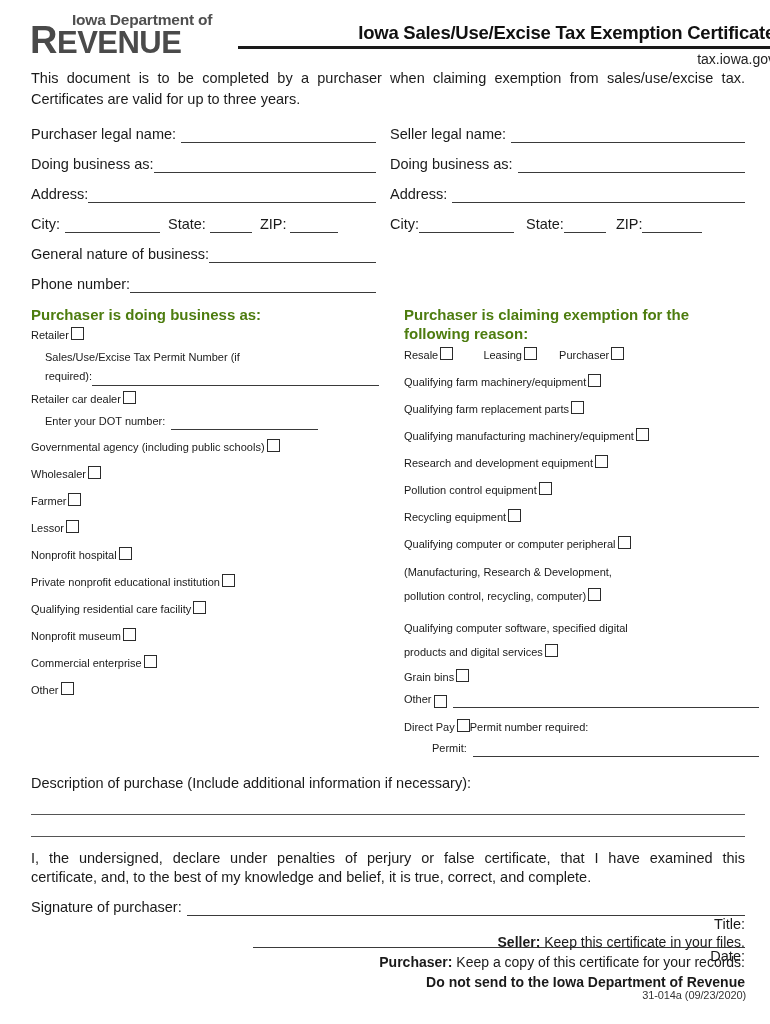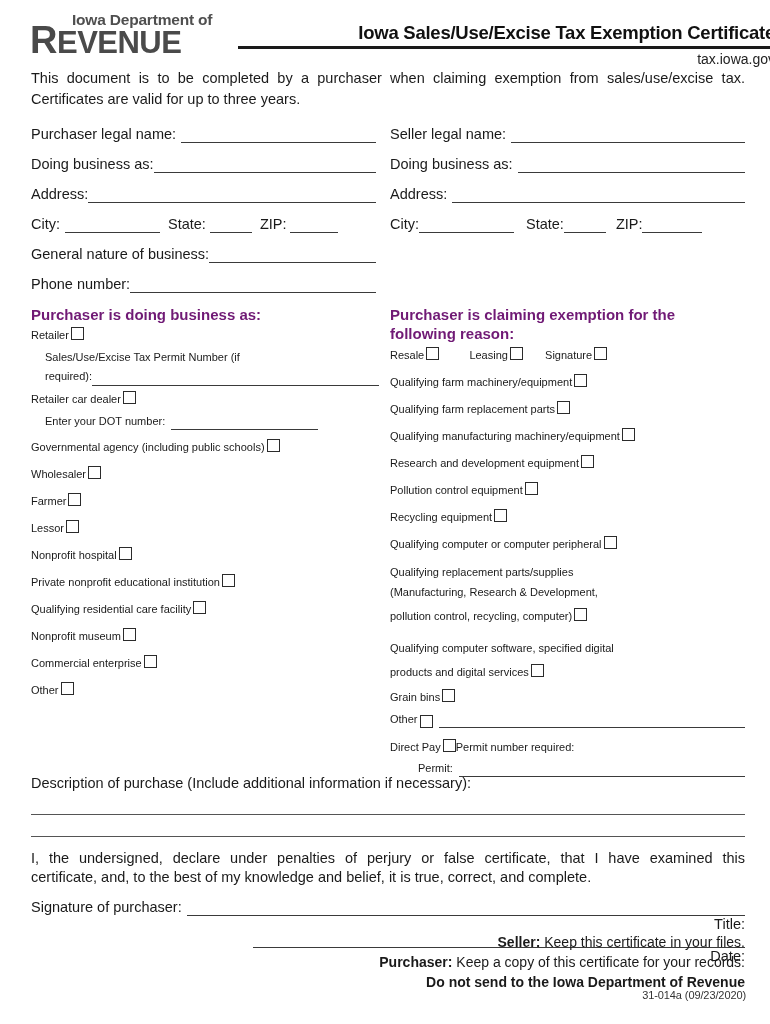--- a/index.html
+++ b/index.html
@@ -124,21 +124,21 @@
     height: 14px;
     flex: 0 0 auto;
   }
   .rule.grow { flex: 1 1 auto; }
 
   
   .sec-head {
     font-size: 15px;
     font-weight: 700;
     line-height: 19px;
-    color: #701a75;
+    color: #4d7c0f;
   }
 
   
   .chk-list { margin-top: 2px; }
   .chk-row {
     font-size: 11px;
     line-height: 18px;
     margin-bottom: 9px;
     white-space: nowrap;
   }
@@ -149,21 +149,21 @@
     height: 11px;
     border: 1.3px solid #2b2b2b;
     vertical-align: -1px;
     margin: 0 2px;
     background: #fff;
   }
   .indent { padding-left: 14px; }
 
   
   .biz-block { position: absolute; left: 31px; top: 305px; width: 348px; }
-  .exempt-block { position: absolute; left: 390px; top: 305px; width: 355px; }
+  .exempt-block { position: absolute; left: 404px; top: 305px; width: 355px; }
 
   
   .desc-block { position: absolute; left: 31px; top: 774px; width: 714px; }
   .desc-label { font-size: 14.5px; line-height: 19px; }
   .desc-rule { border-bottom: 1px solid #555; margin-top: 21px; }
 
   .declare {
     position: absolute;
     left: 31px; top: 849px; width: 714px;
     font-size: 14.5px;
@@ -330,21 +330,21 @@
     <div class="sec-head">Purchaser is claiming exemption for the</div>
     <div class="sec-head" style="margin-bottom:3px;">following reason:</div>
 
     <div class="chk-list">
 
       <div class="chk-row">
         <span>Resale</span><span class="box"></span>
         <span style="display:inline-block;width:22px;"></span>
         <span>Leasing</span><span class="box"></span>
         <span style="display:inline-block;width:14px;"></span>
-        <span>Signature</span><span class="box"></span>
+        <span>Purchaser</span><span class="box"></span>
       </div>
 
       <div class="chk-row">
         <span>Qualifying farm machinery/equipment</span><span class="box"></span>
       </div>
       <div class="chk-row">
         <span>Qualifying farm replacement parts</span><span class="box"></span>
       </div>
       <div class="chk-row">
         <span>Qualifying manufacturing machinery/equipment</span><span class="box"></span>
@@ -356,21 +356,20 @@
         <span>Pollution control equipment</span><span class="box"></span>
       </div>
       <div class="chk-row">
         <span>Recycling equipment</span><span class="box"></span>
       </div>
       <div class="chk-row">
         <span>Qualifying computer or computer peripheral</span><span class="box"></span>
       </div>
 
       <div class="chk-row wrap" style="line-height:20px;margin-bottom:10px;">
-        <div>Qualifying replacement parts/supplies</div>
         <div>(Manufacturing, Research &amp; Development,</div>
         <div style="margin-top:4px;"><span>pollution control, recycling, computer)</span><span class="box"></span></div>
       </div>
 
       <div class="chk-row wrap" style="line-height:24px;margin-bottom:4px;">
         <div>Qualifying computer software, specified digital</div>
         <div><span>products and digital services</span><span class="box"></span></div>
       </div>
 
       <div class="chk-row" style="margin-bottom:4px;">

